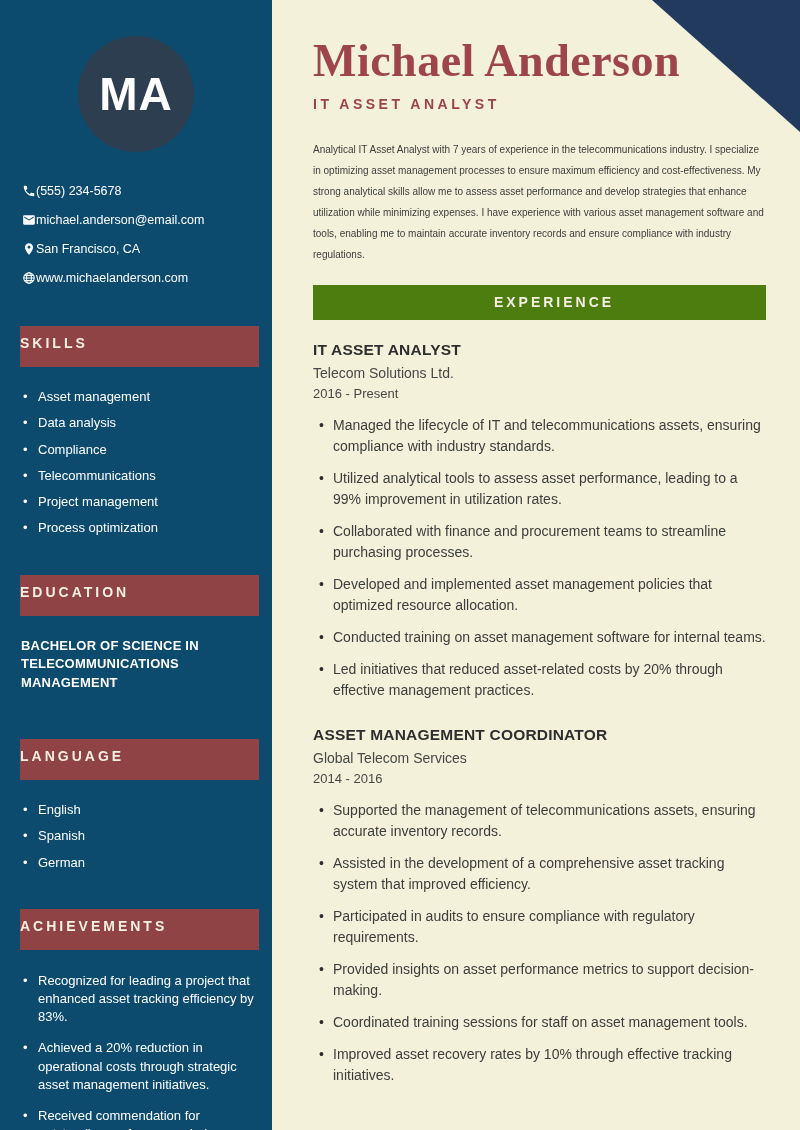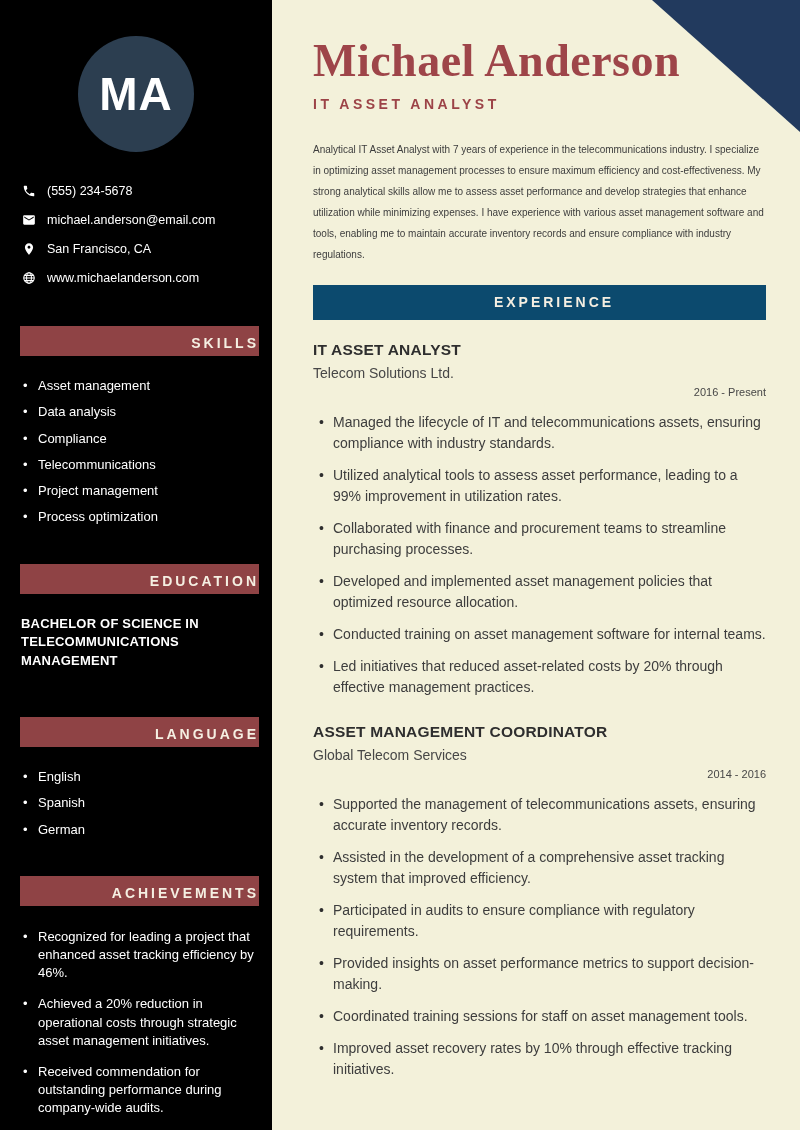--- a/index.html
+++ b/index.html
@@ -13,54 +13,53 @@
     width: 800px;
     height: 1130px;
     display: flex;
     background: #f3f1da;
     overflow: hidden;
   }
   
   .sidebar {
     width: 272px;
     flex-shrink: 0;
-    background: #000000;
+    background: #0c4a6e;
     color: #ffffff;
   }
   .avatar {
     width: 116px;
     height: 116px;
     border-radius: 50%;
     background: #2c3e50;
     margin: 36px auto 0 auto;
     display: flex;
     align-items: center;
     justify-content: center;
     color: #ffffff;
     font-size: 46px;
     font-weight: bold;
     letter-spacing: 1px;
   }
   .contact { margin: 30px 0 0 22px; }
   .contact-row {
     display: flex;
     align-items: center;
-    gap: 11px;
     margin-bottom: 12px;
     font-size: 12.5px;
     min-height: 17px;
   }
   .contact-row .cicon { width: 14px; height: 14px; flex-shrink: 0; }
   .contact-row .cicon svg { width: 14px; height: 14px; display: block; }
   .side-header {
     background: #8f4345;
     margin: 0 13px 0 20px;
-    height: 30px;
+    height: 41px;
     line-height: 35px;
-    text-align: right;
+    text-align: left;
     font-size: 14px;
     font-weight: bold;
     letter-spacing: 3px;
     color: #f5efe2;
   }
   .mt-skills { margin-top: 40px; }
   .mt-education { margin-top: 38px; }
   .mt-language { margin-top: 46px; }
   .mt-achievements { margin-top: 38px; }
   .side-list {
@@ -124,40 +123,40 @@
   }
   .summary {
     margin-top: 27px;
     font-size: 10px;
     line-height: 21px;
     color: #3d3d3d;
     max-width: 455px;
   }
   .exp-header {
     margin-top: 20px;
-    background: #0c4a6e;
+    background: #4d7c0f;
     height: 35px;
     line-height: 35px;
     text-align: center;
     color: #f5efe2;
     font-size: 14px;
     font-weight: bold;
     letter-spacing: 3px;
     padding-left: 29px;
   }
   .job { margin-top: 21px; }
   .job + .job { margin-top: 25px; }
   .job-role {
     font-size: 15.5px;
     font-weight: bold;
     color: #2e2e2e;
     letter-spacing: 0.2px;
   }
   .job-company { font-size: 14px; color: #474747; margin-top: 6px; }
-  .job-dates { font-size: 11px; color: #474747; margin-top: 5px; text-align: right; }
+  .job-dates { font-size: 13px; color: #474747; margin-top: 5px; }
   .job-bullets { list-style: none; margin-top: 14px; }
   .job-bullets li {
     position: relative;
     padding-left: 20px;
     margin-bottom: 11px;
     font-size: 14px;
     line-height: 21px;
     color: #3d3d3d;
   }
   .job-bullets li::before {
@@ -231,21 +230,21 @@
 
     <div class="side-header mt-language">LANGUAGE</div>
     <ul class="side-list">
       <li>English</li>
       <li>Spanish</li>
       <li>German</li>
     </ul>
 
     <div class="side-header mt-achievements">ACHIEVEMENTS</div>
     <ul class="side-list loose">
-      <li>Recognized for leading a project that enhanced asset tracking efficiency by 46%.</li>
+      <li>Recognized for leading a project that enhanced asset tracking efficiency by 83%.</li>
       <li>Achieved a 20% reduction in operational costs through strategic asset management initiatives.</li>
       <li>Received commendation for outstanding performance during company-wide audits.</li>
     </ul>
 
   </aside>
 
   <main class="main">
 
     <h1 class="name">Michael Anderson</h1>
     <div class="role-subtitle">IT ASSET ANALYST</div>

